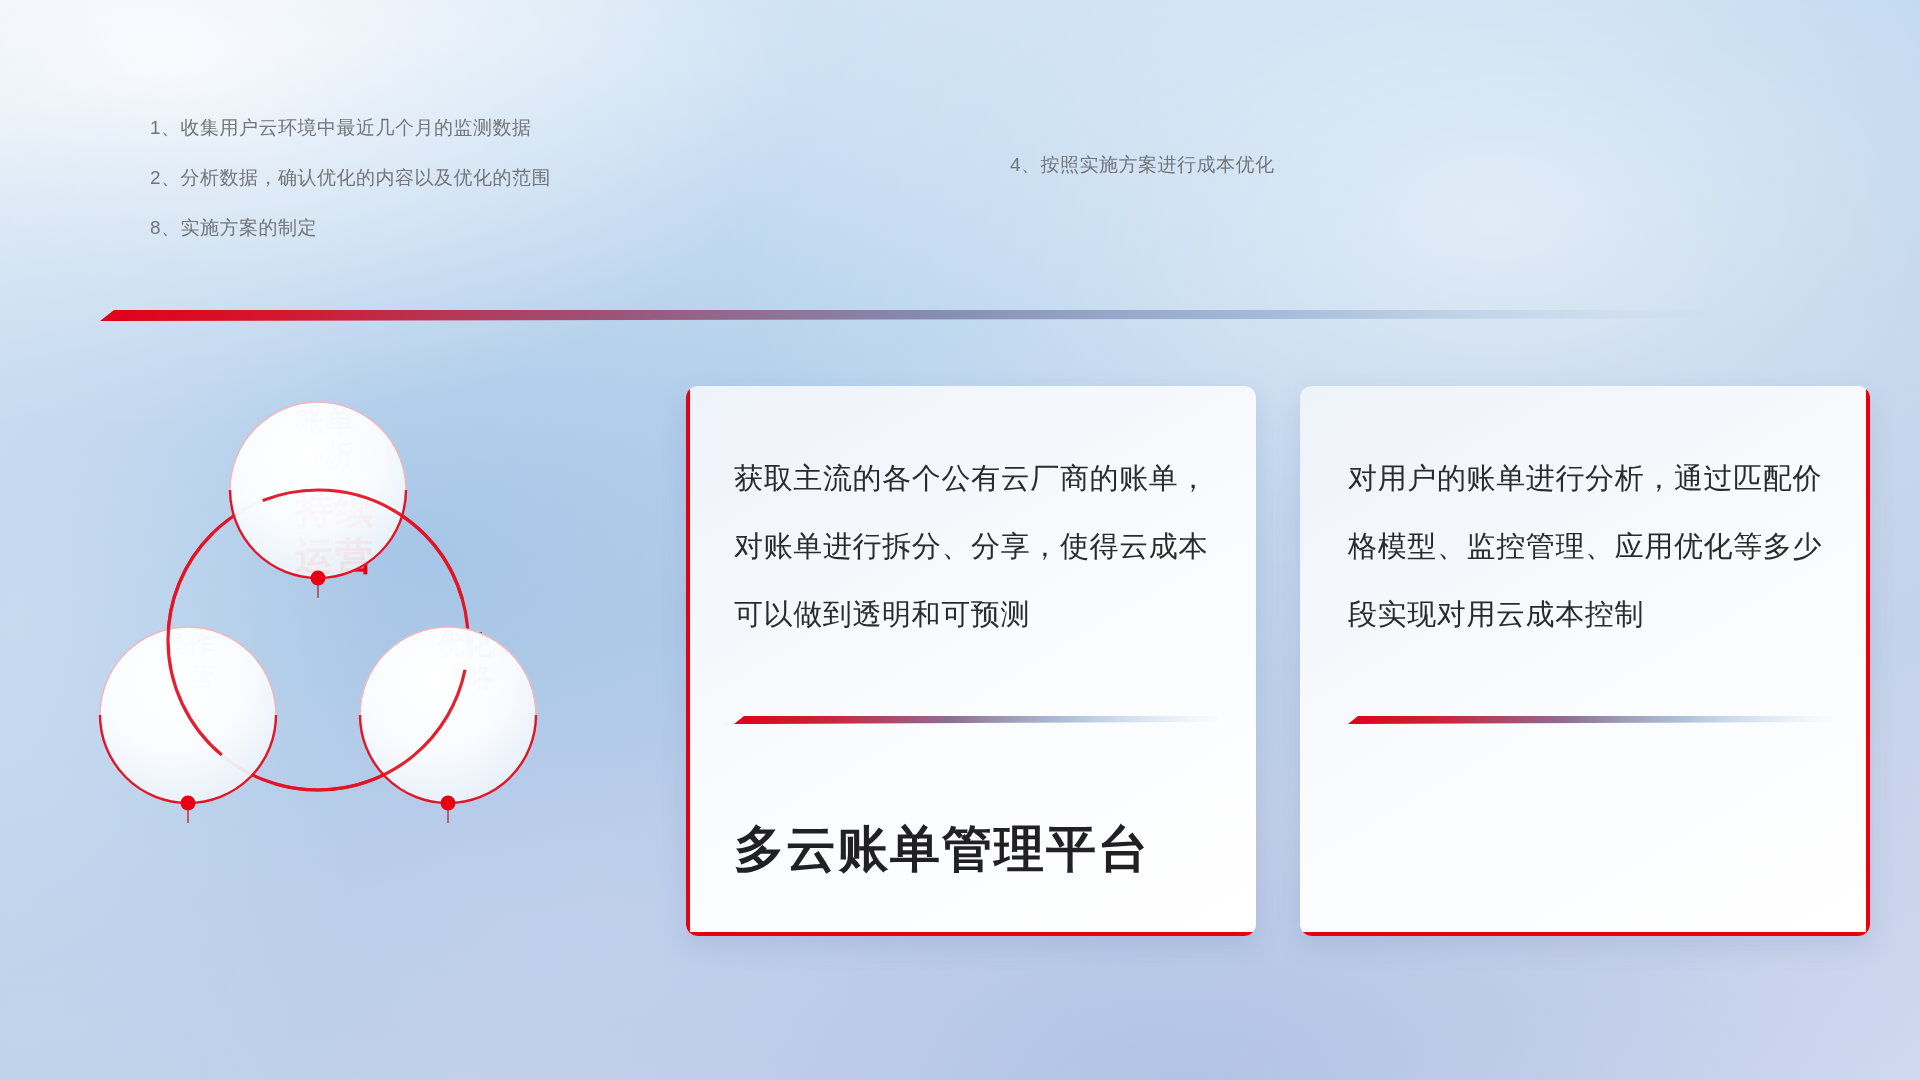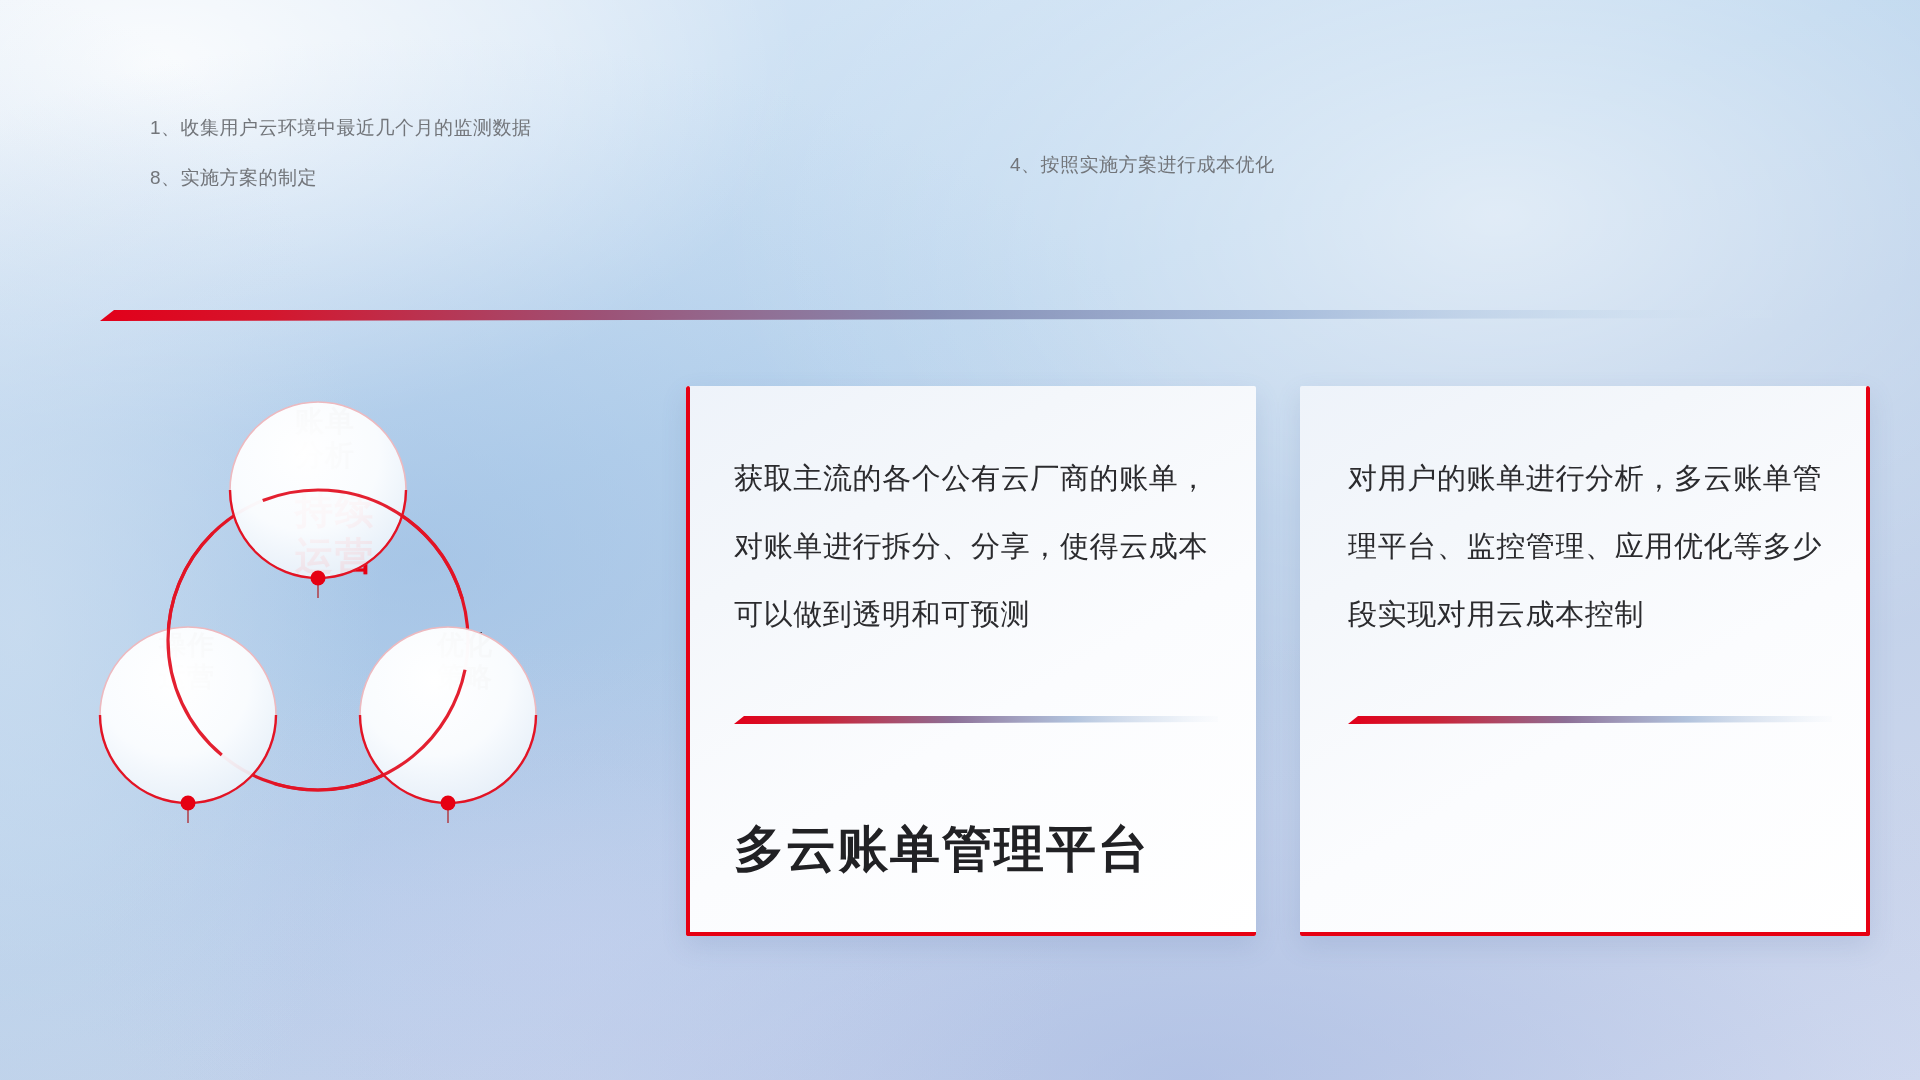--- a/index.html
+++ b/index.html
@@ -61,21 +61,21 @@
   #label-left{left:112px;top:630px;width:150px;font-size:27px;}
   #label-right{left:390px;top:630px;width:150px;font-size:27px;}
   #label-center{
     left:250px;top:487px;width:170px;font-size:38px;font-weight:bold;
     color:#e60012;line-height:1.22;letter-spacing:2px;
     text-shadow:0 0 1px rgba(230,0,18,.5);
   }
 
   
   .card{
-    position:absolute;z-index:6;border-radius:2px;
+    position:absolute;z-index:6;border-radius:12px;
     background:linear-gradient(150deg,#eef3fa 0%,#f4f7fb 26%,#fbfcfe 58%,#ffffff 100%);
     box-shadow:0 10px 26px rgba(90,115,160,.16);
     overflow:hidden;
   }
   #card-1{left:686px;top:386px;width:570px;height:550px;}
   #card-2{left:1300px;top:386px;width:570px;height:550px;}
   .card-accent{position:absolute;top:0;bottom:0;width:4px;background:#e60012;border-radius:13px;}
   #card-1 .card-accent{left:0;}
   #card-2 .card-accent{right:0;}
   .card-accent-bottom{position:absolute;left:0;right:0;bottom:0;height:4px;background:#e60012;}
@@ -102,20 +102,21 @@
   <div class="bg-layer bg-glow-1"></div>
   <div class="bg-layer bg-glow-2"></div>
   <div class="bg-layer bg-glow-3"></div>
   <div class="bg-layer bg-glow-4"></div>
   <div class="bg-layer bg-glow-5"></div>
   <div class="bg-layer bg-glow-6"></div>
 </div>
 
 <div class="bullets" id="bullets-left">
   <div class="bullet-line">1、收集用户云环境中最近几个月的监测数据</div>
+  <div class="bullet-line">2、分析数据，确认优化的内容以及优化的范围</div>
   <div class="bullet-line">8、实施方案的制定</div>
 </div>
 
 <div class="bullets" id="bullets-right">
   <div class="bullet-line">4、按照实施方案进行成本优化</div>
 </div>
 
 <svg id="main-rule" viewBox="0 0 1672 11" preserveAspectRatio="none">
   <defs>
     <linearGradient id="ruleGrad" x1="0" y1="0" x2="1" y2="0">
@@ -208,21 +209,21 @@
       <polygon points="0,8 10,0 484,0 484,6 6,8" fill="url(#cardGrad1)"></polygon>
     </svg>
     <div class="card-title">多云账单管理平台</div>
   </div>
 </div>
 
 <div class="card" id="card-2">
   <div class="card-accent"></div>
   <div class="card-accent-bottom"></div>
   <div class="card-inner">
-    <div class="card-body">对用户的账单进行分析，多云账单管理平台、监控管理、应用优化等多少段实现对用云成本控制</div>
+    <div class="card-body">对用户的账单进行分析，通过匹配价格模型、监控管理、应用优化等多少段实现对用云成本控制</div>
     <svg class="card-divider" viewBox="0 0 484 8" preserveAspectRatio="none">
       <defs>
         <linearGradient id="cardGrad2" x1="0" y1="0" x2="1" y2="0">
           <stop offset="0" stop-color="#e2001a"></stop>
           <stop offset="0.18" stop-color="#cb2236"></stop>
           <stop offset="0.45" stop-color="#8d6f96"></stop>
           <stop offset="0.70" stop-color="#9fb4d4" stop-opacity=".8"></stop>
           <stop offset="0.90" stop-color="#cfdcec" stop-opacity=".45"></stop>
           <stop offset="1" stop-color="#e6eef7" stop-opacity=".1"></stop>
         </linearGradient>

